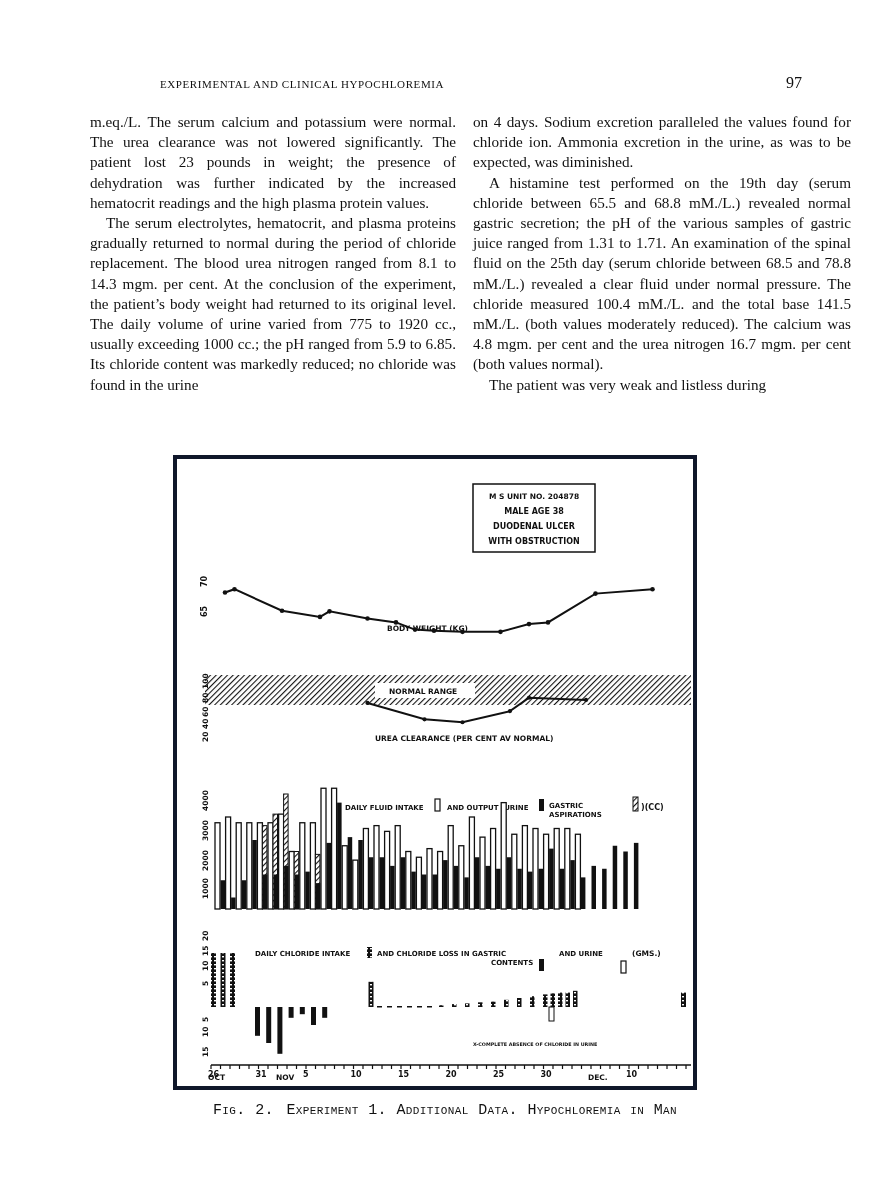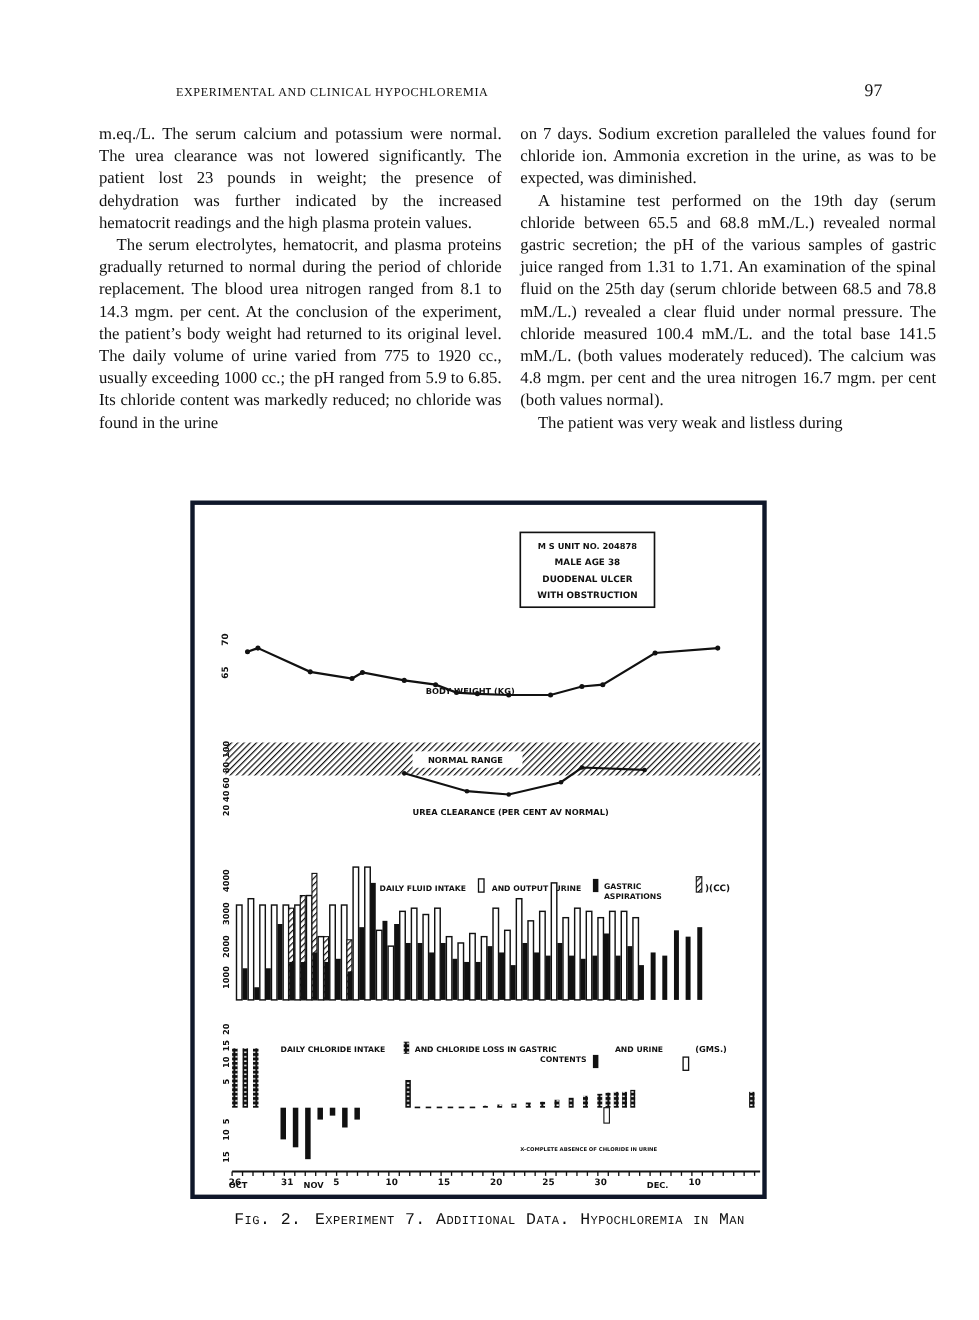--- a/index.html
+++ b/index.html
@@ -26,21 +26,21 @@
   <span class="title">EXPERIMENTAL AND CLINICAL HYPOCHLOREMIA</span>
   <span class="pno">97</span>
 </div>
 
 <div class="col left">
   <p class="noindent">m.eq./L. The serum calcium and potassium were normal. The urea clearance was not lowered significantly. The patient lost 23 pounds in weight; the presence of dehydration was further indicated by the increased hematocrit readings and the high plasma protein values.</p>
   <p class="indent">The serum electrolytes, hematocrit, and plasma proteins gradually returned to normal during the period of chloride replacement. The blood urea nitrogen ranged from 8.1 to 14.3 mgm. per cent. At the conclusion of the experiment, the patient’s body weight had returned to its original level. The daily volume of urine varied from 775 to 1920 cc., usually exceeding 1000 cc.; the pH ranged from 5.9 to 6.85. Its chloride content was markedly reduced; no chloride was found in the urine</p>
 </div>
 
 <div class="col right">
-  <p class="noindent">on 7 days. Sodium excretion paralleled the values found for chloride ion. Ammonia excretion in the urine, as was to be expected, was diminished.</p>
+  <p class="noindent">on 4 days. Sodium excretion paralleled the values found for chloride ion. Ammonia excretion in the urine, as was to be expected, was diminished.</p>
   <p class="indent">A histamine test performed on the 19th day (serum chloride between 65.5 and 68.8 mM./L.) revealed normal gastric secretion; the pH of the various samples of gastric juice ranged from 1.31 to 1.71. An examination of the spinal fluid on the 25th day (serum chloride between 68.5 and 78.8 mM./L.) revealed a clear fluid under normal pressure. The chloride measured 100.4 mM./L. and the total base 141.5 mM./L. (both values moderately reduced). The calcium was 4.8 mgm. per cent and the urea nitrogen 16.7 mgm. per cent (both values normal).</p>
   <p class="indent">The patient was very weak and listless during</p>
 </div>
 
 <div class="figure">
   <svg id="fig" width="520" height="631" viewBox="0 0 520 631">
     <defs>
       <pattern id="hatch" width="4" height="4" patternUnits="userSpaceOnUse" patternTransform="rotate(45)">
         <rect width="4" height="4" fill="#fff"></rect>
         <line x1="0" y1="0" x2="0" y2="4" stroke="#111" stroke-width="2.2"></line>
@@ -321,14 +321,14 @@
         <text x="31" y="621" font-size="7.5" class="fig-text">OCT</text>
         <text x="99" y="621" font-size="7.5" class="fig-text">NOV</text>
         <text x="411" y="621" font-size="7.5" class="fig-text">DEC.</text>
       </g>
   </svg>
 </div>
 
 <div class="caption">
   <span class="sc">Fig. 2.</span>
   &nbsp;
-  <span class="sc">Experiment 7. Additional Data. Hypochloremia in Man</span>
+  <span class="sc">Experiment 1. Additional Data. Hypochloremia in Man</span>
 </div>
 
 </body></html>

